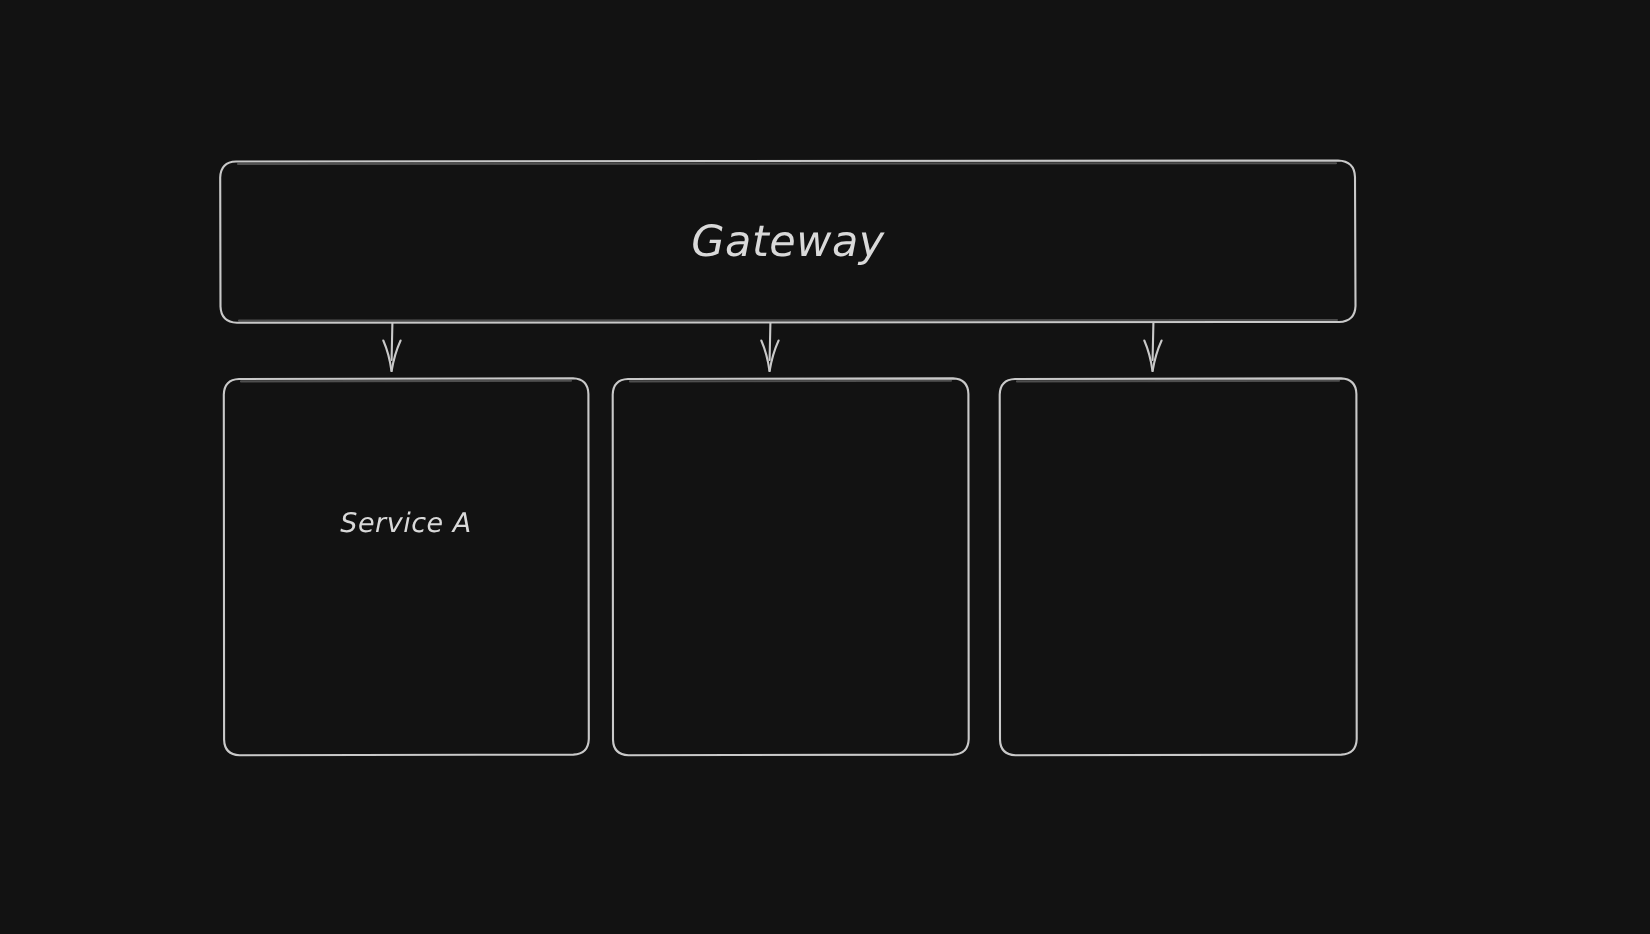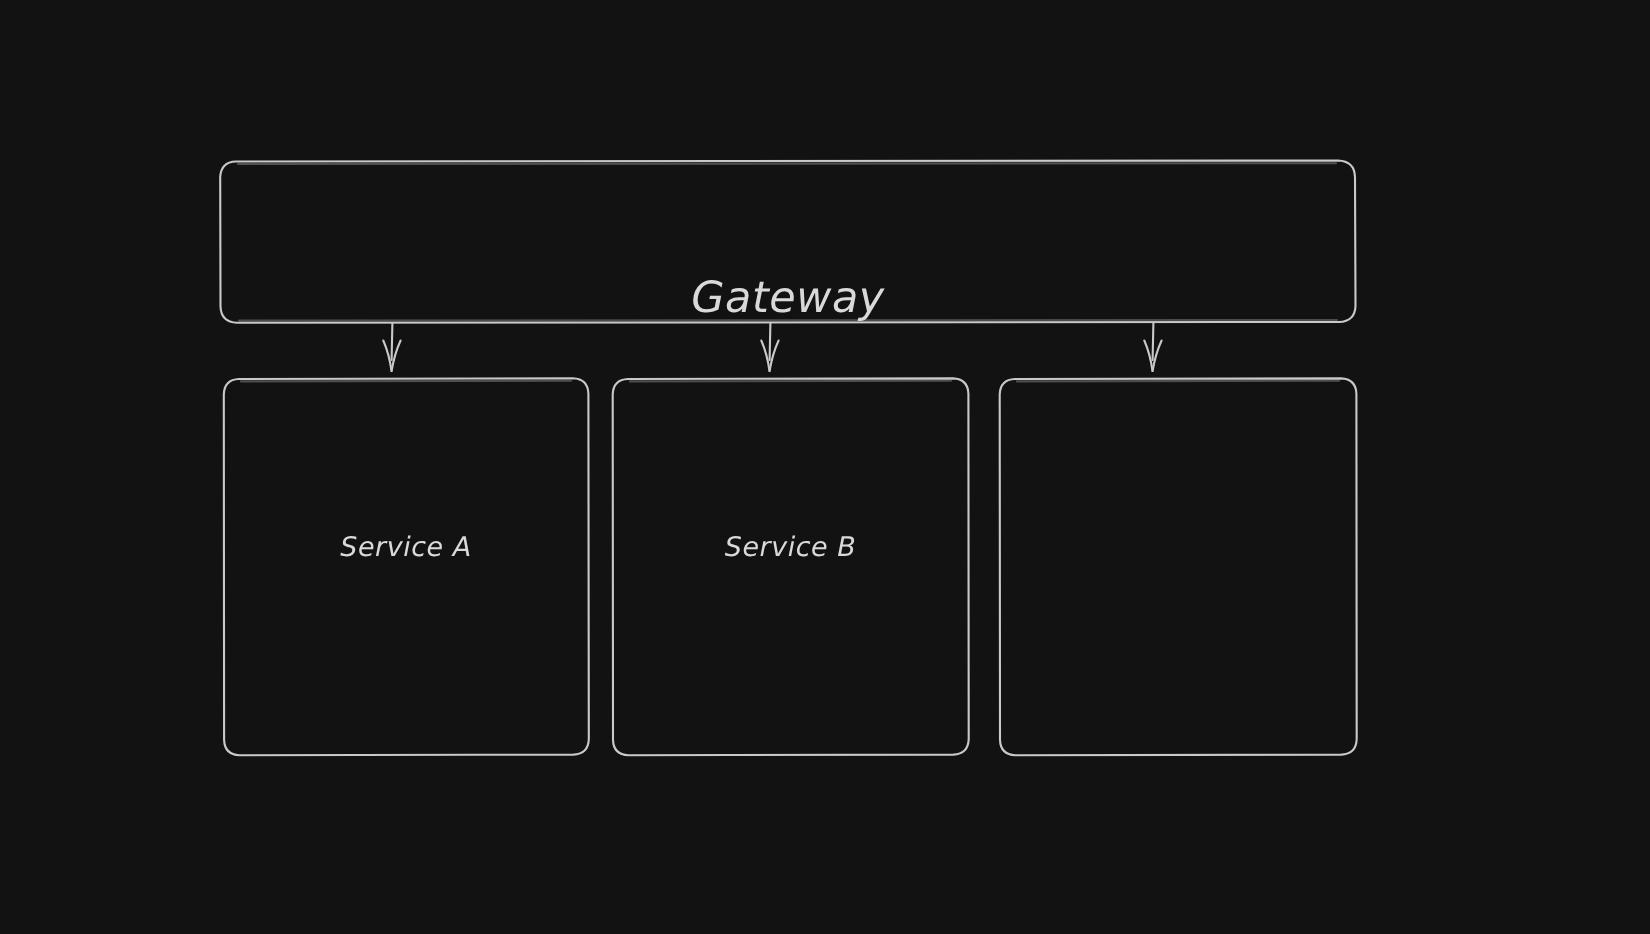--- a/index.html
+++ b/index.html
@@ -23,21 +23,21 @@
   #sketch-layer {
     position: absolute;
     inset: 0;
     width: 1650px;
     height: 934px;
     pointer-events: none;
   }
   .node {
     position: absolute;
     display: flex;
-    align-items: flex-end;
+    align-items: center;
     justify-content: center;
     box-sizing: border-box;
     background: transparent;
   }
   .node-label {
     color: #d9d9d9;
     font-family: "DejaVu Sans", sans-serif;
     font-style: italic;
     font-weight: 400;
     letter-spacing: 0.5px;
@@ -54,21 +54,20 @@
   }
   #node-gateway .node-label {
     font-size: 43px;
   }
   
   .node-service {
     top: 378px;
     height: 377px;
     align-items: flex-start;
     padding-top: 130px;
-    margin-top: 24px;
   }
   .node-service .node-label {
     font-size: 27px;
   }
   #node-service-a { left: 224px;  width: 364px; }
   #node-service-b { left: 613px;  width: 355px; }
   #node-service-c { left: 1000px; width: 356px; }
 </style>
 </head>
 <body>
@@ -129,18 +128,15 @@
   </svg>
 
   <div class="node" id="node-gateway">
     <span class="node-label">Gateway</span>
   </div>
 
   <div class="node node-service" id="node-service-a">
     <span class="node-label">Service A</span>
   </div>
 
-  <div class="node node-service" id="node-service-b">
-    <span class="node-label">Service B</span>
-  </div>
 
 
 </div>
 
 </body></html>

